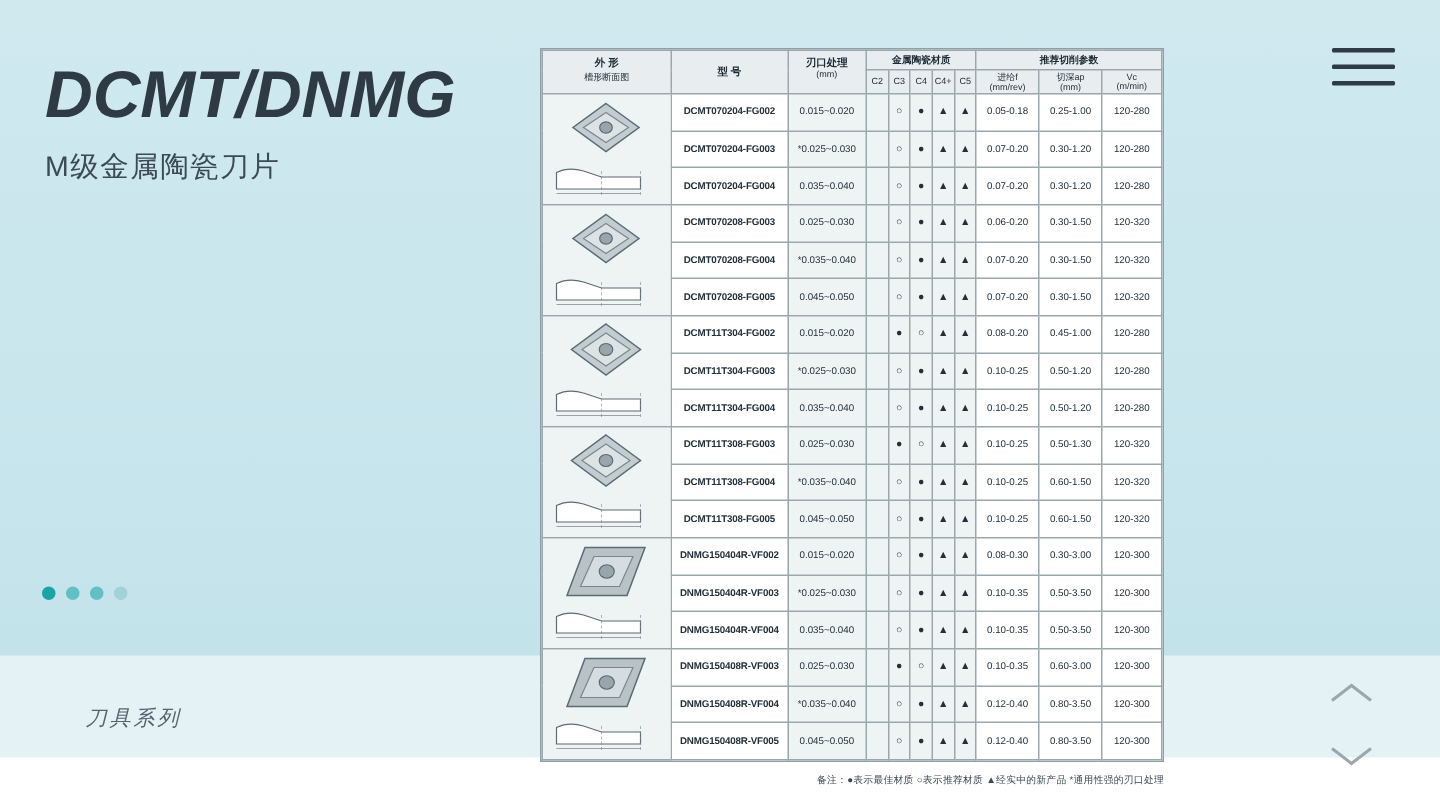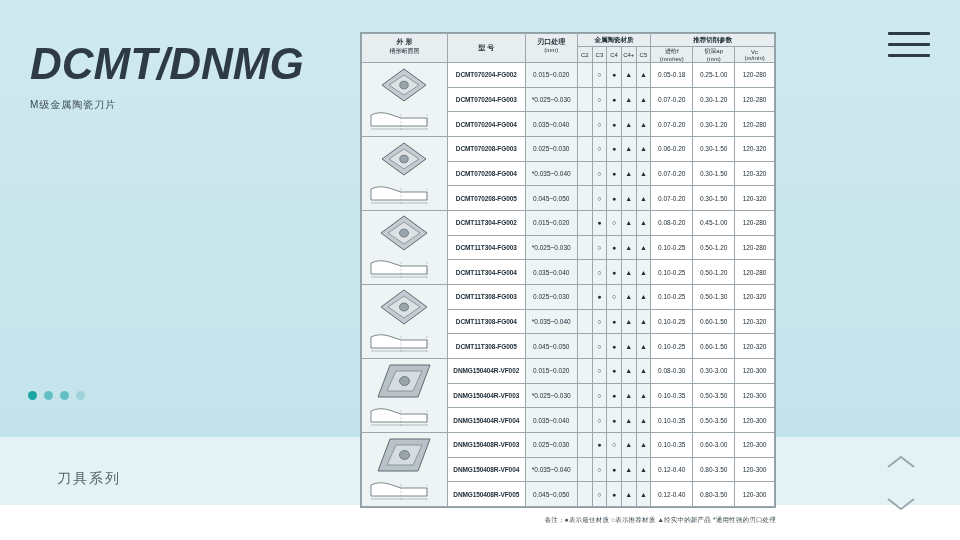--- a/index.html
+++ b/index.html
@@ -36,21 +36,21 @@
     font-size: 44px;
     font-weight: bold;
     color: #2e3b44;
     letter-spacing: 0px;
     line-height: 52px;
     margin: 0;
     white-space: nowrap;
     font-style: italic;
   }
   #subtitle {
-    font-size: 10px;
+    font-size: 19px;
     color: #3c4a53;
     margin-top: 8px;
     letter-spacing: 1px;
   }
   
   #menu-button {
     position: absolute;
     right: 30px; top: 32px;
     width: 42px; height: 28px;
     cursor: pointer;
@@ -75,20 +75,21 @@
   }
   #dots .dot.active { background: #1aa5a5; }
   #dots .dot.semi { background: #62bfc4; }
   
   #footer-label {
     position: absolute;
     left: 57px; top: 470px;
     font-size: 14px;
     color: #55646d;
     letter-spacing: 2px;
+    font-style: italic;
   }
   
   #nav-arrows {
     position: absolute;
     right: 38px; top: 455px;
     width: 42px; height: 56px;
     display: flex; flex-direction: column;
     align-items: center; justify-content: space-between;
   }
   .chev {

